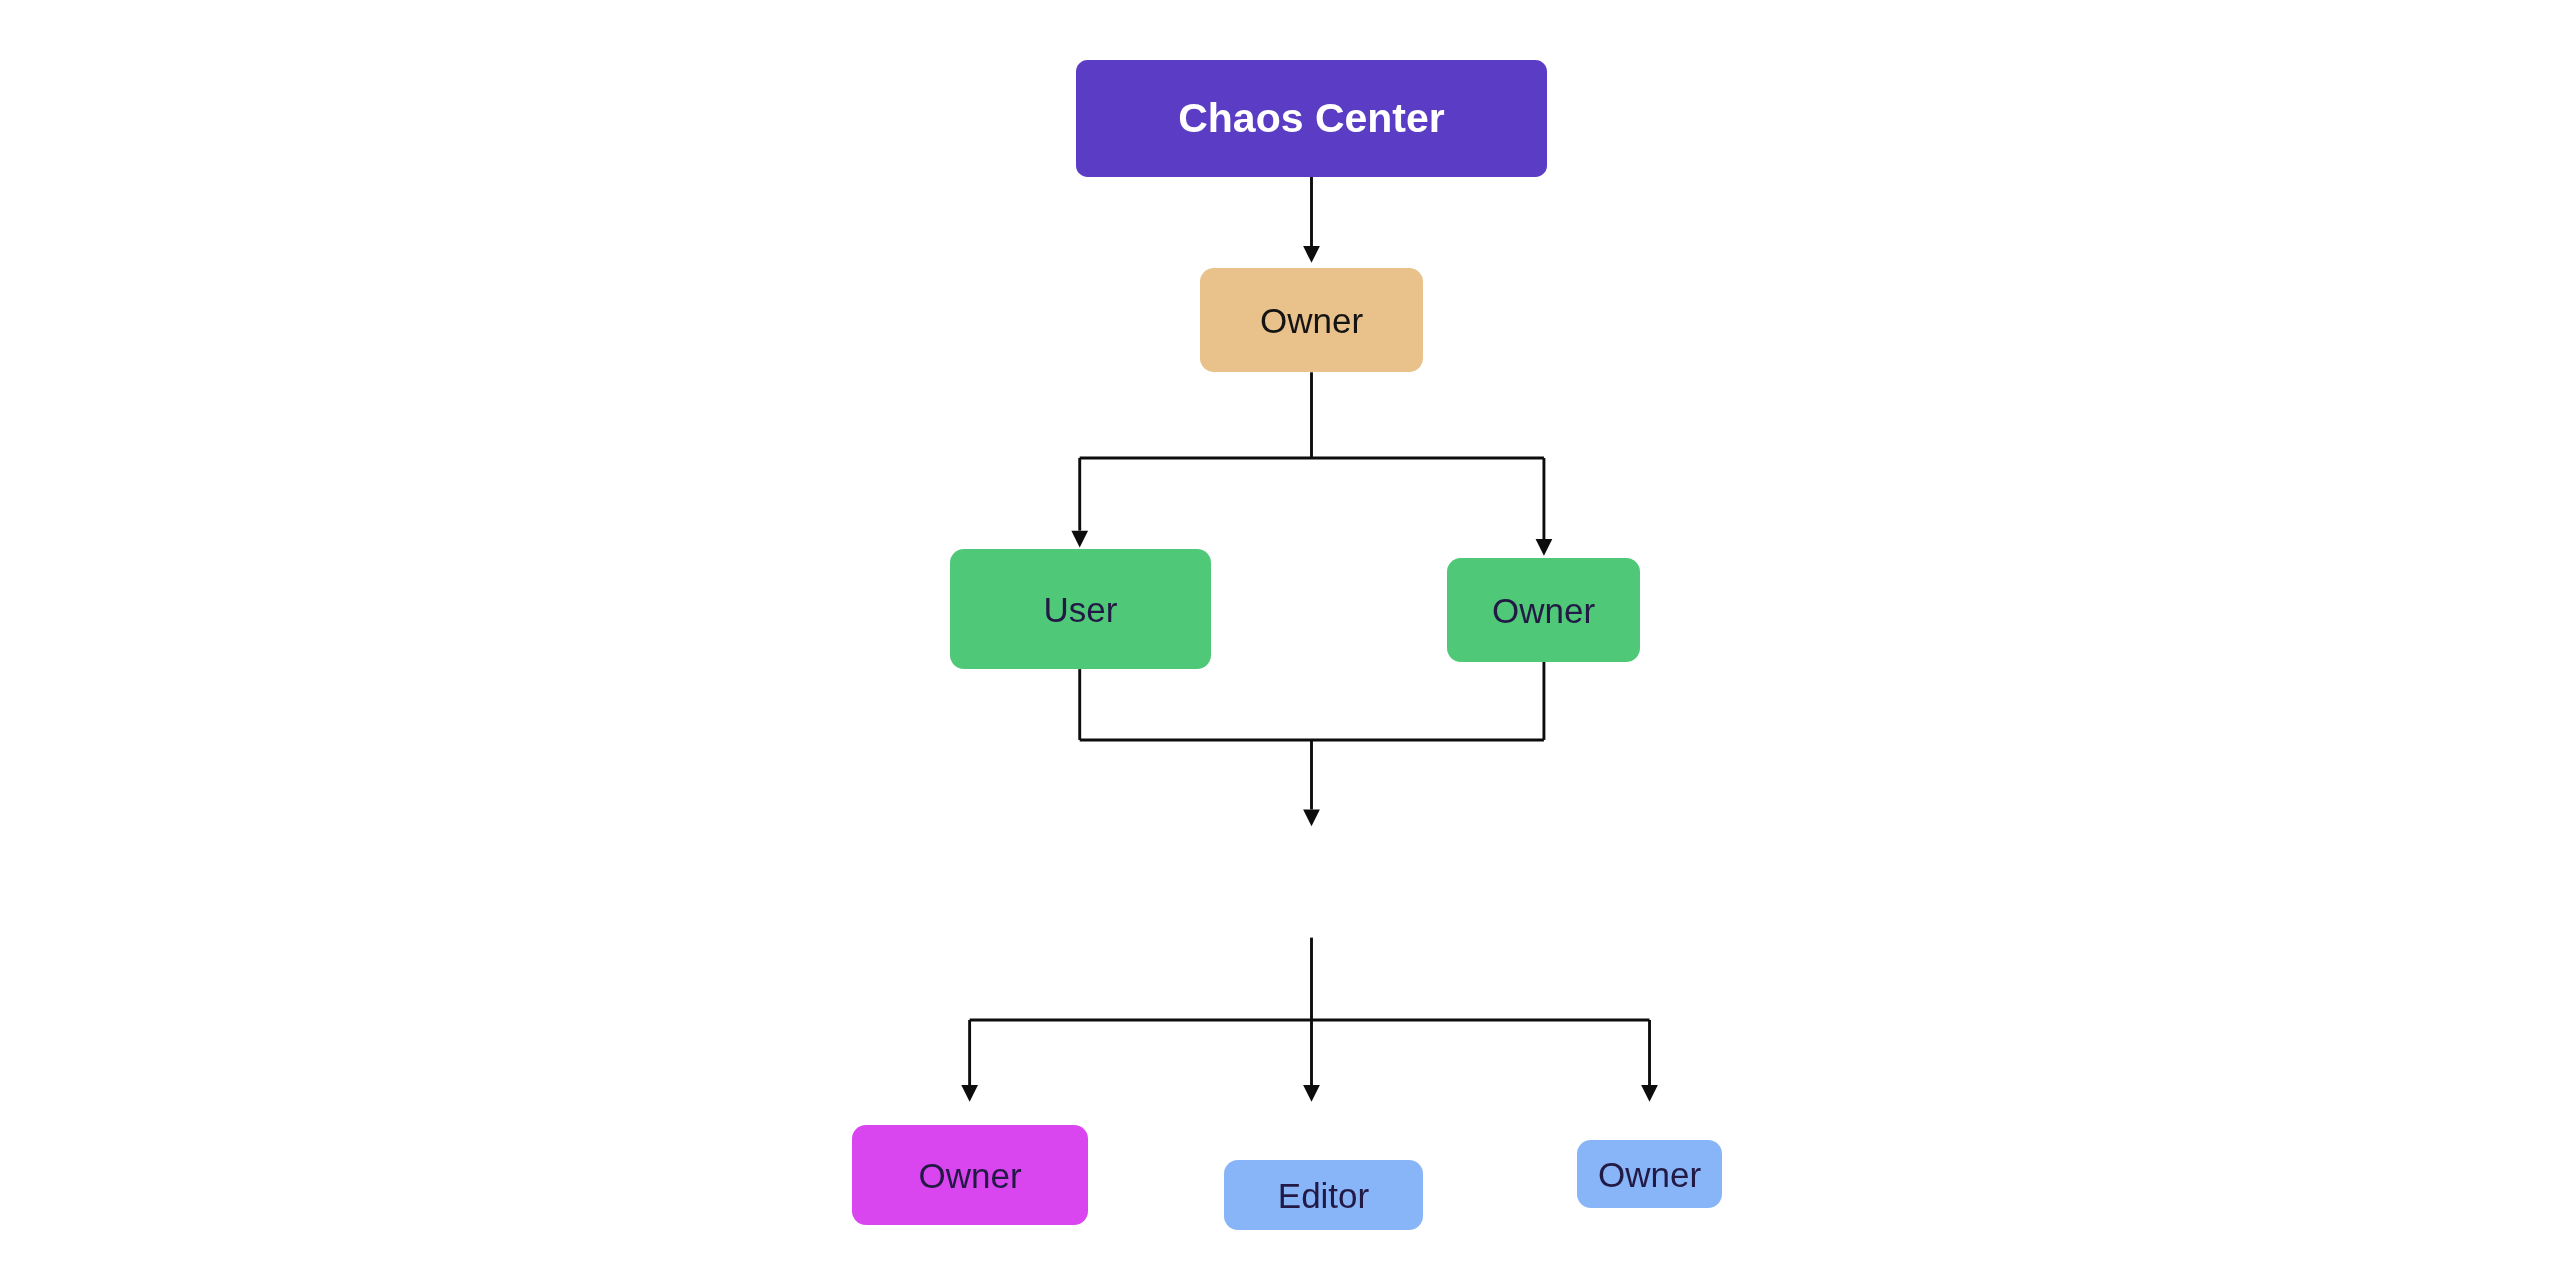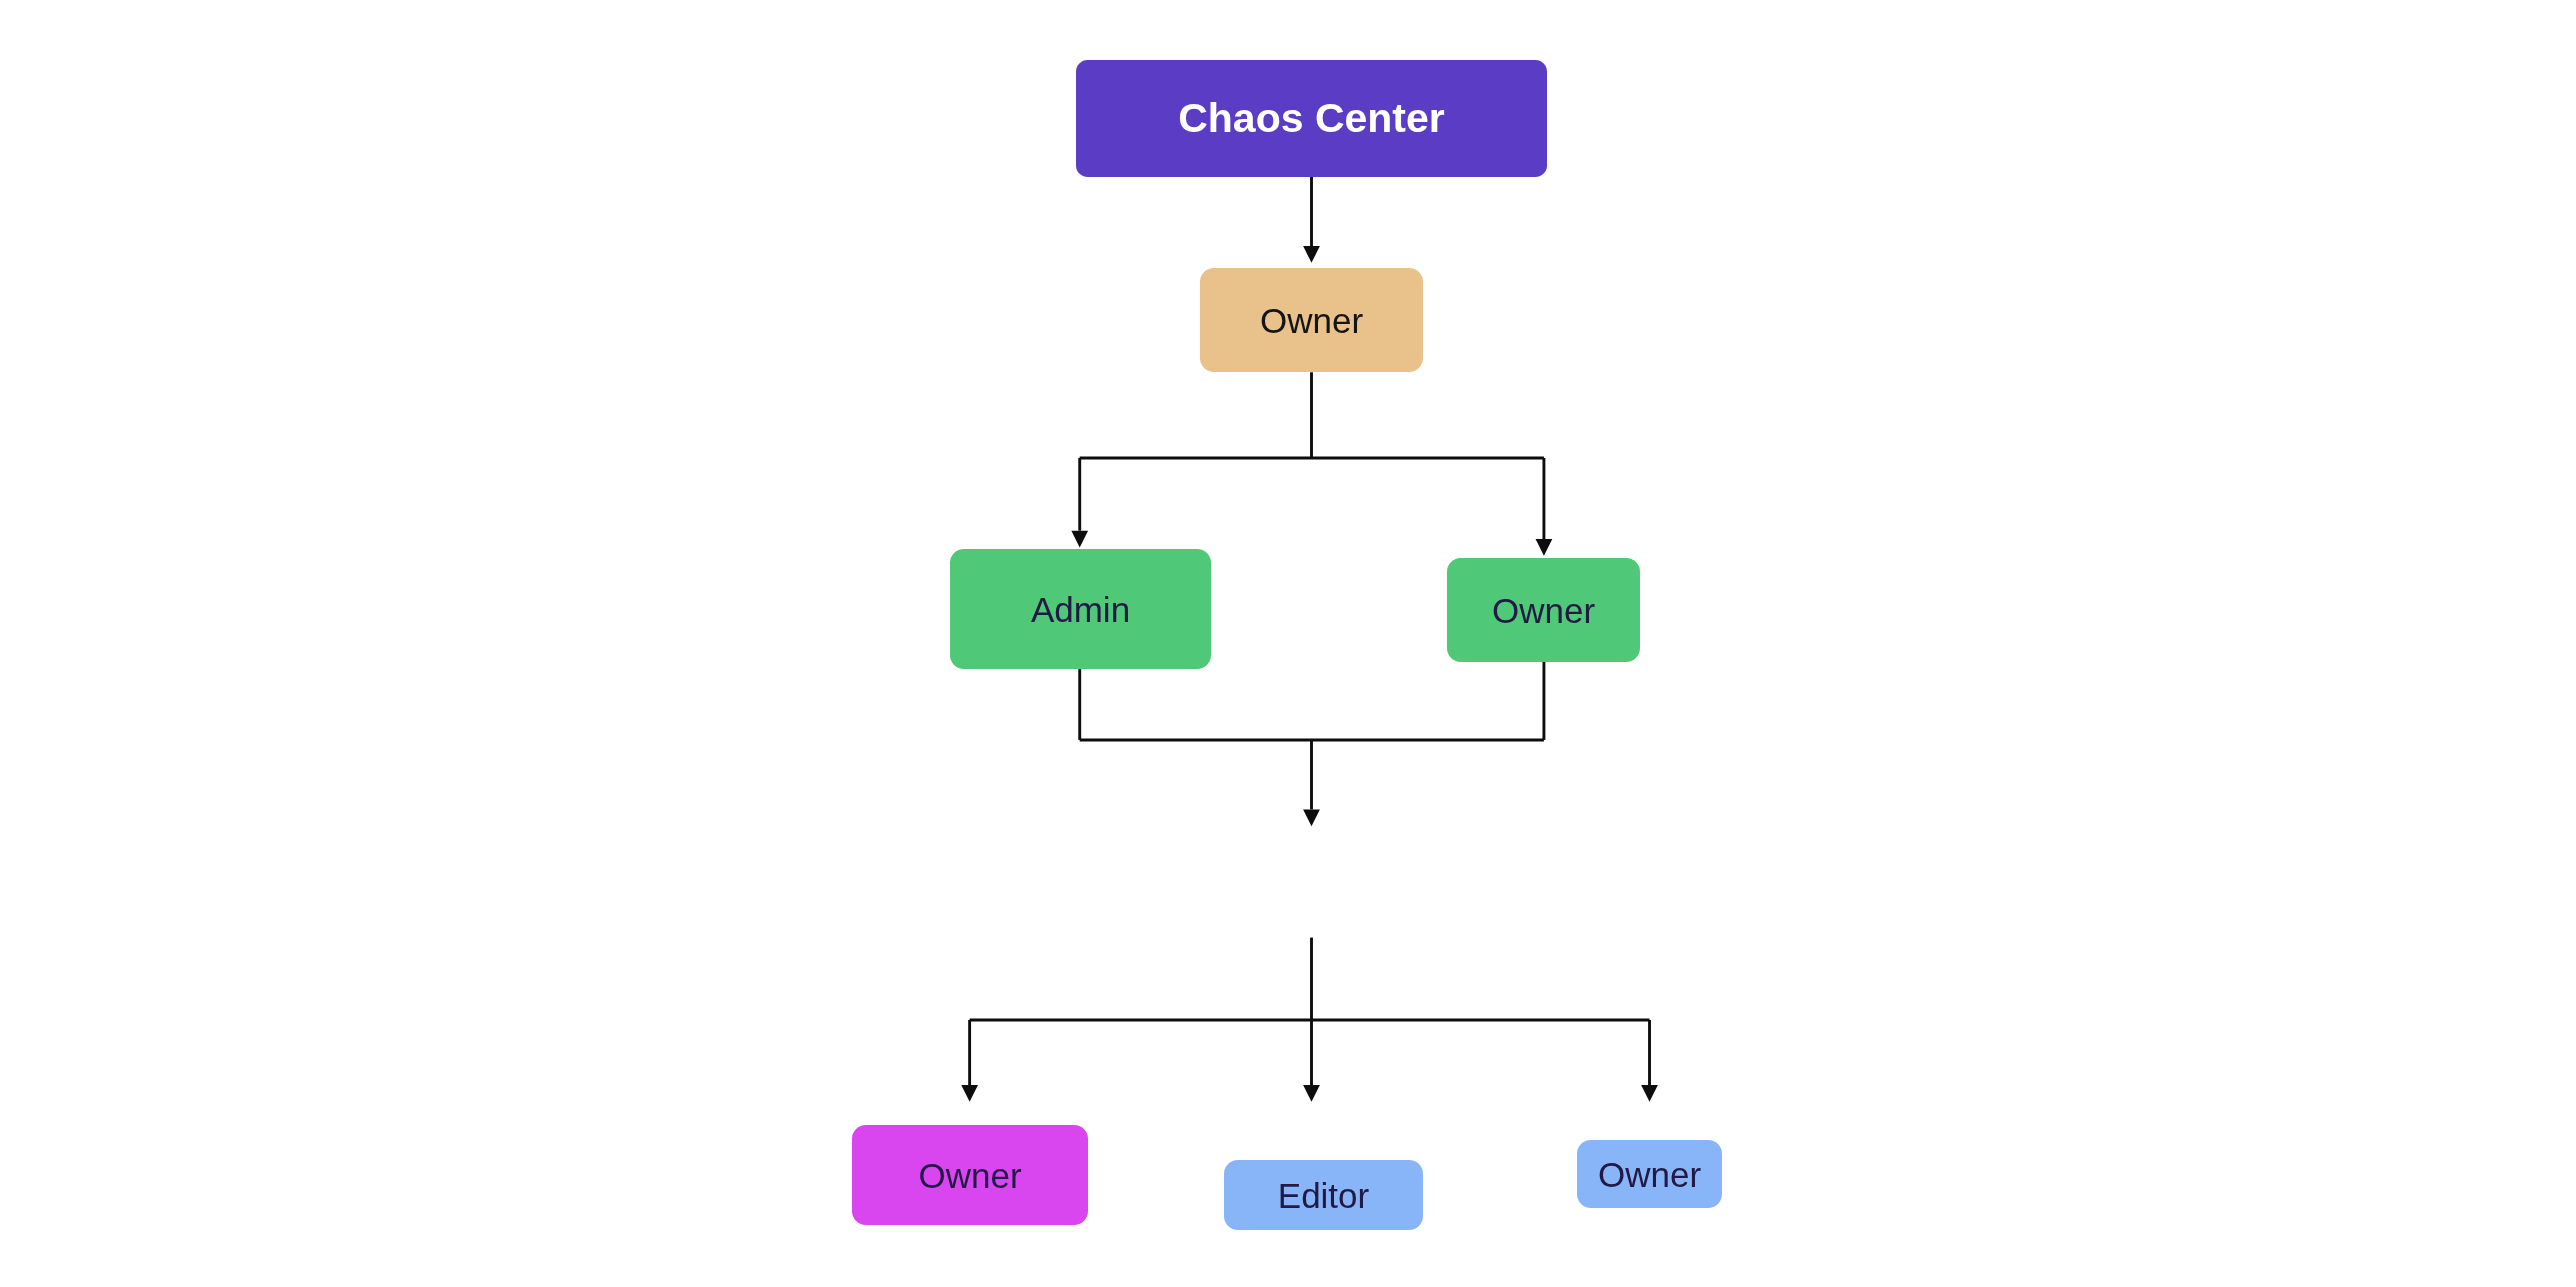--- a/index.html
+++ b/index.html
@@ -87,21 +87,21 @@
 
   <div class="node title" id="n-chaos" style="background-color: rgb(91, 60, 196); color: rgb(255, 255, 255);">
     <span>Chaos Center</span>
   </div>
 
   <div class="node" id="n-portal" style="background-color: rgb(233, 193, 138); color: rgb(20, 20, 20);">
     <span>Owner</span>
   </div>
 
   <div class="node" id="n-admin" style="background-color: rgb(79, 200, 120); color: rgb(34, 25, 69);">
-    <span>Admin</span>
+    <span>User</span>
   </div>
 
   <div class="node" id="n-user" style="background-color: rgb(79, 200, 120); color: rgb(34, 25, 69);">
     <span>Owner</span>
   </div>
 
 
   <div class="node" id="n-owner" style="background-color: #d946ef; color: rgb(34, 25, 69);">
     <span>Owner</span>
   </div>

